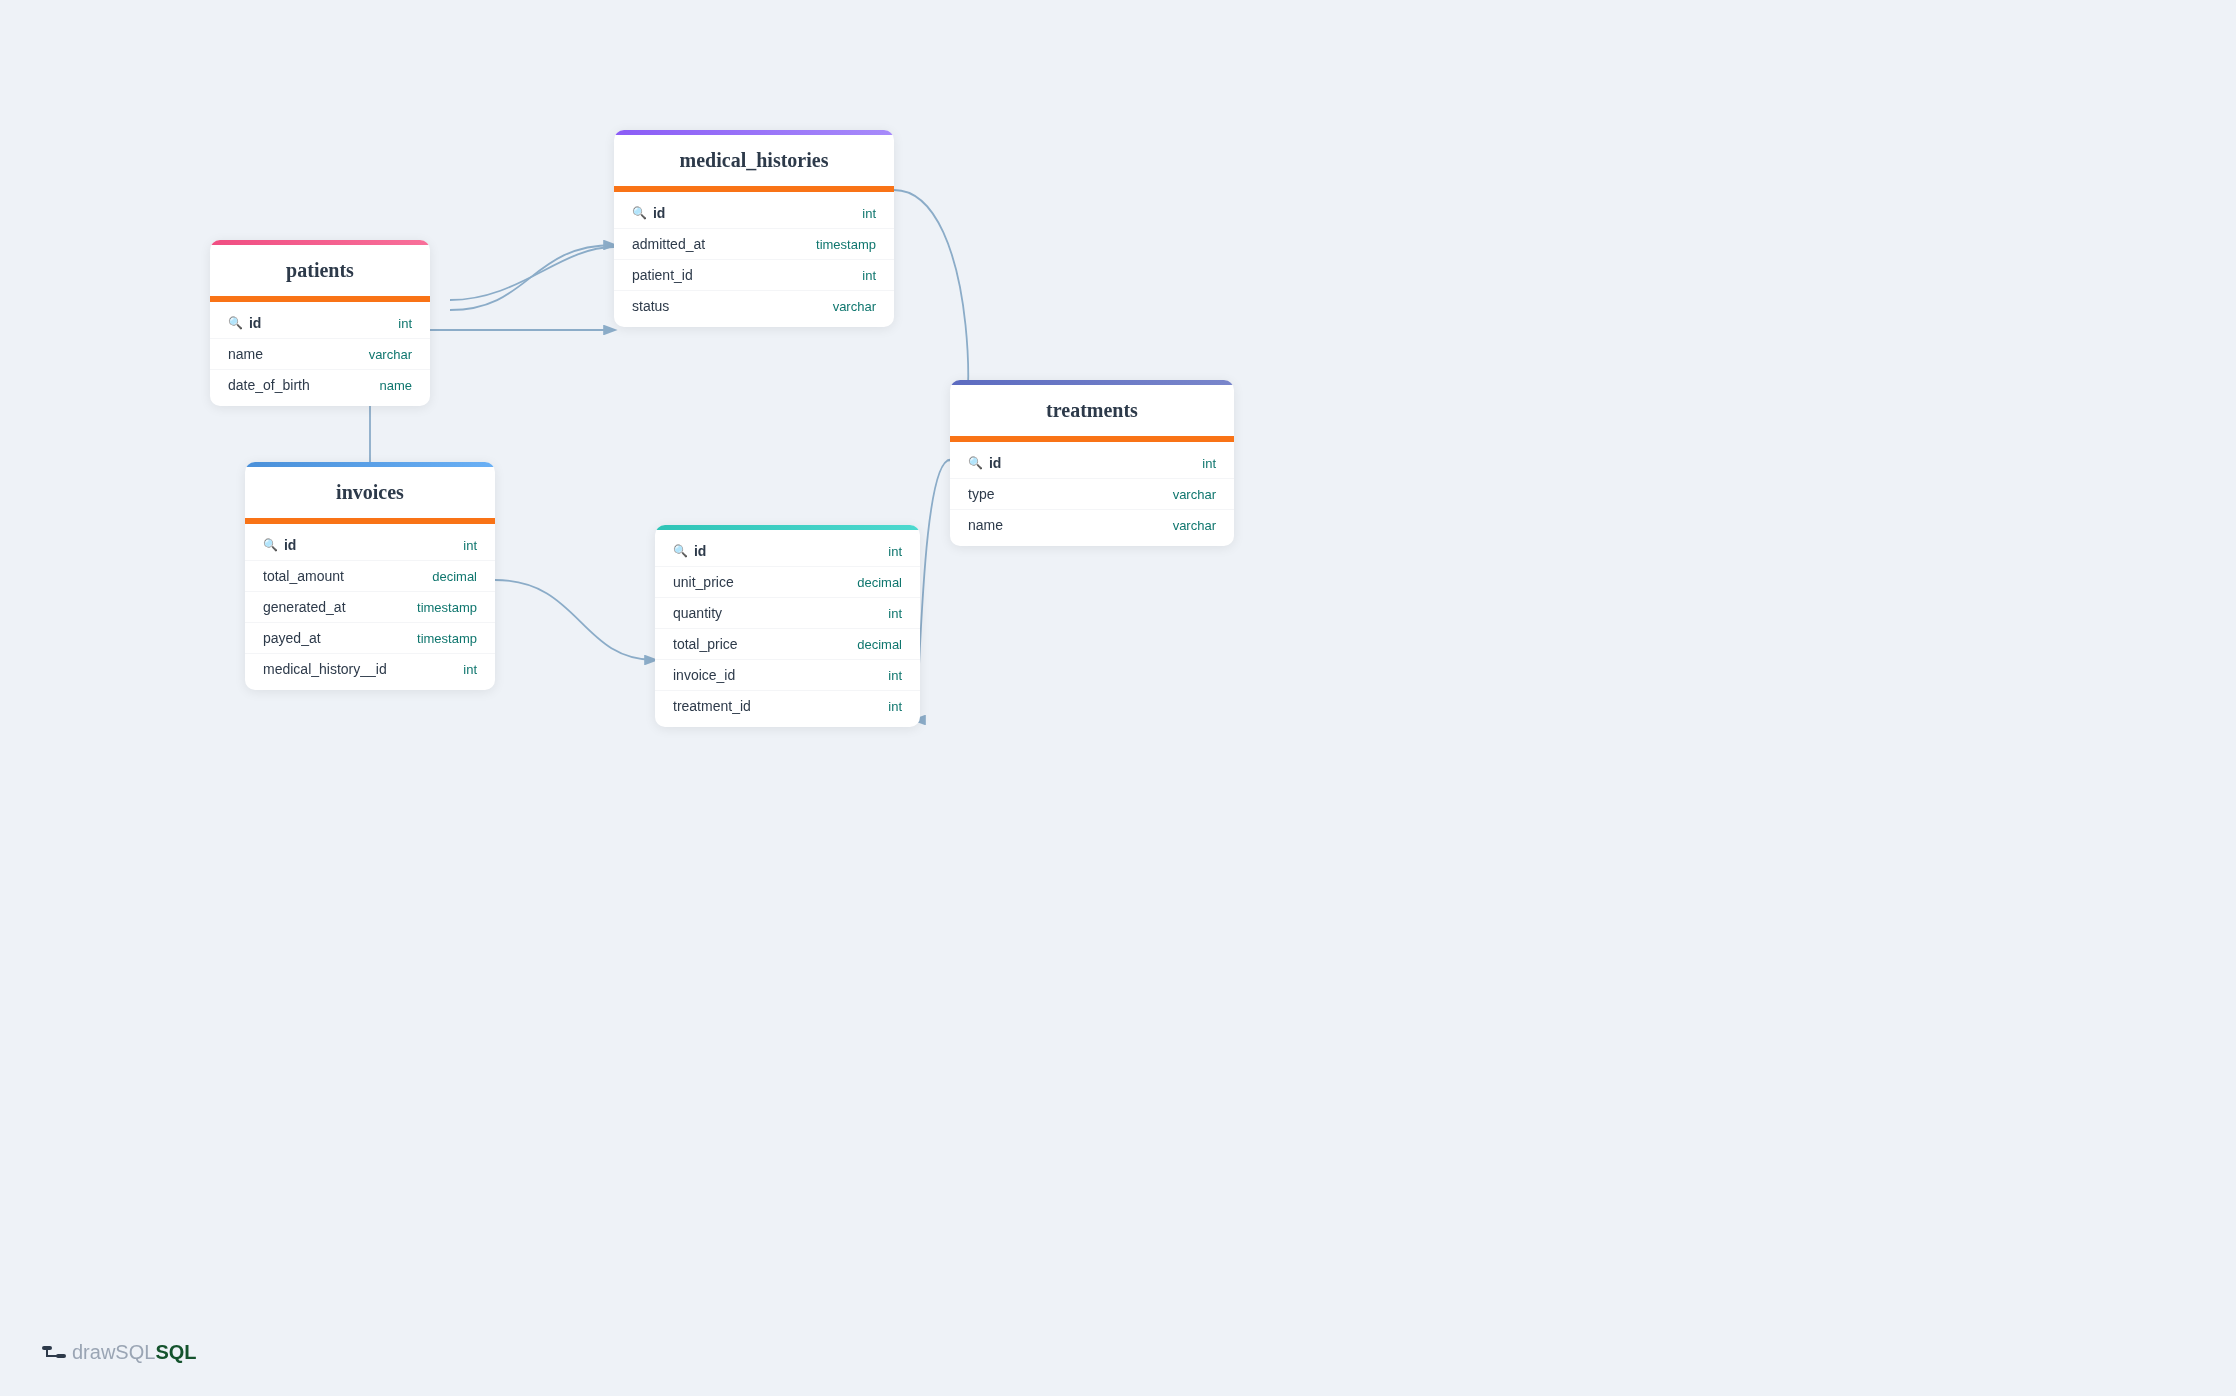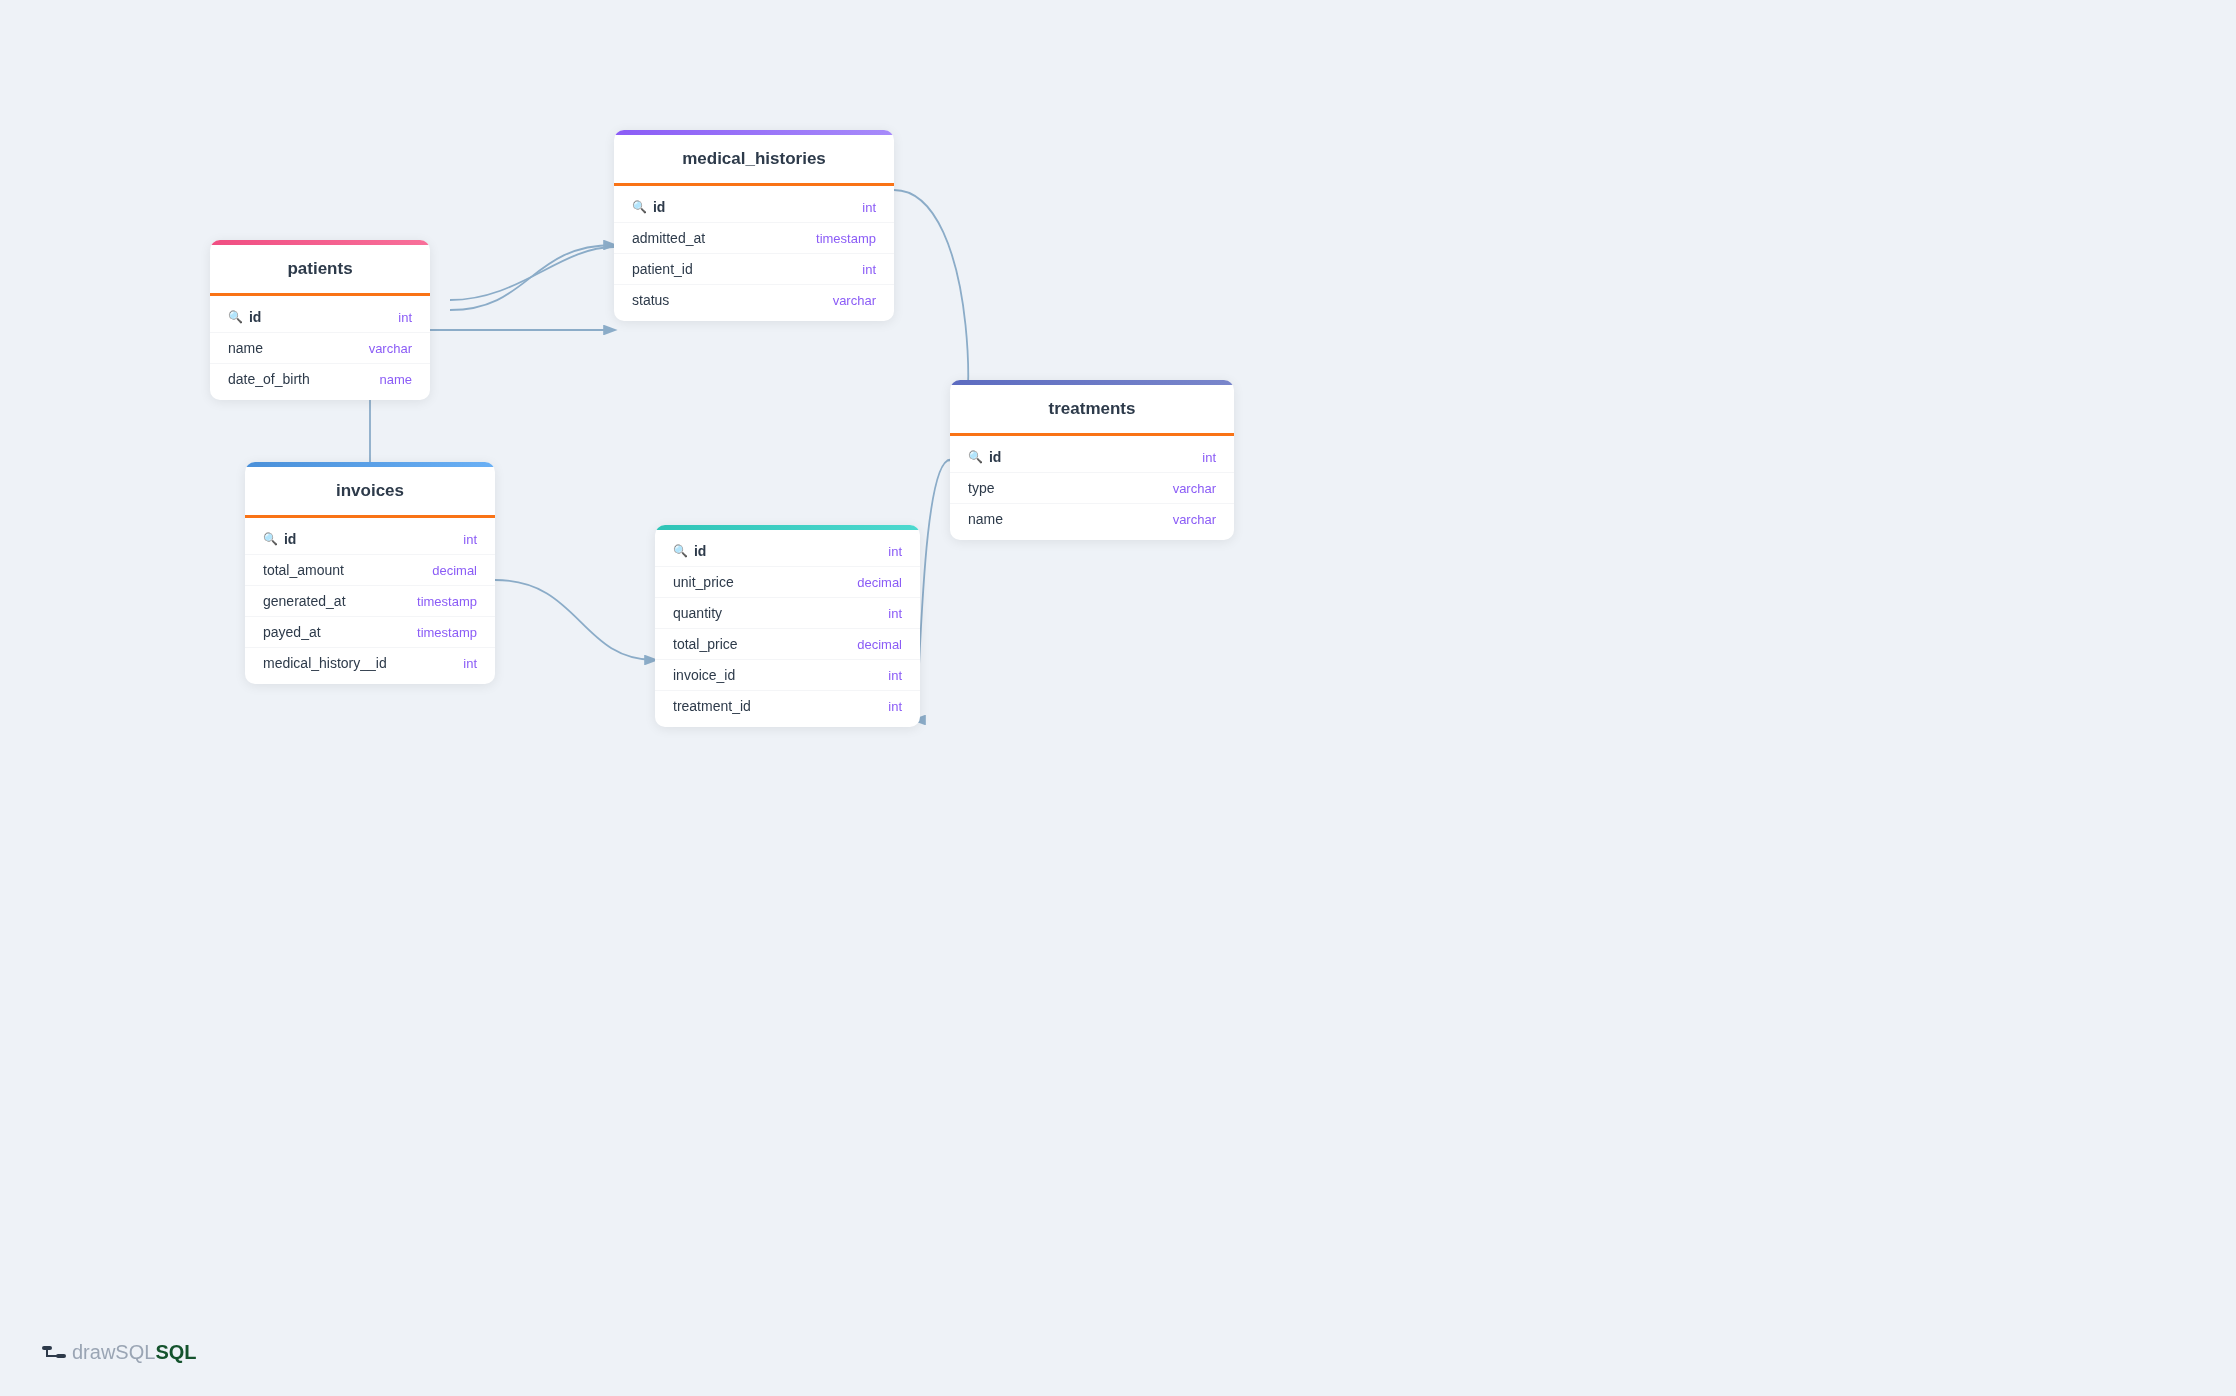--- a/index.html
+++ b/index.html
@@ -24,24 +24,25 @@
       background: #ffffff;
       border-radius: 10px;
       box-shadow: 0 2px 12px rgba(0,0,0,0.08);
       overflow: hidden;
       min-width: 220px;
     }
 
     .db-table-header {
       padding: 14px 20px;
       text-align: center;
-      font-size: 17px;
+      font-size: 20px;
       font-weight: 600;
       color: #2d3a4a;
-      border-bottom: 3px solid #f97316;
+      border-bottom: 6px solid #f97316;
+      font-family: Liberation Serif, serif;
     }
 
     .db-table-header-bar {
       height: 5px;
     }
 
     .db-table-rows {
       padding: 6px 0;
     }
 
@@ -62,21 +63,21 @@
       display: flex;
       align-items: center;
       gap: 6px;
     }
 
     .db-row-name.pk {
       font-weight: 700;
     }
 
     .db-row-type {
-      color: #8b5cf6;
+      color: #0f766e;
       font-size: 13px;
     }
 
     .pk-icon {
       display: inline-block;
       font-size: 12px;
       color: #9aa5b4;
     }
 
     

